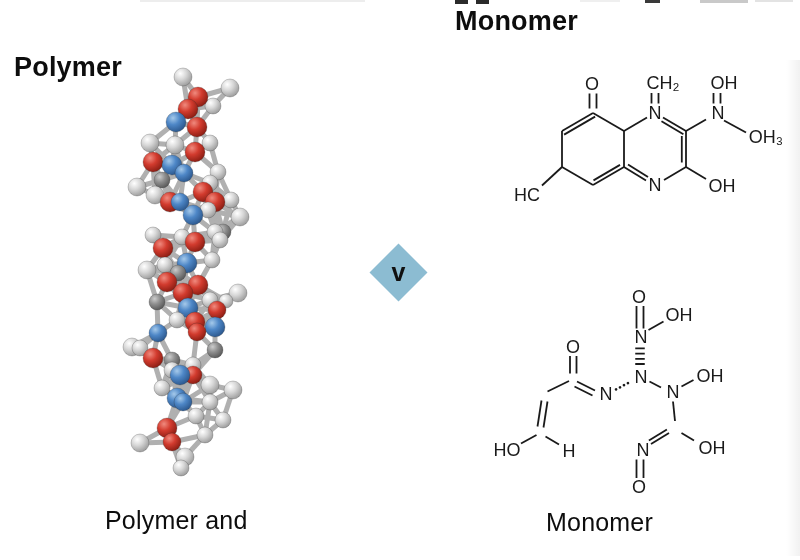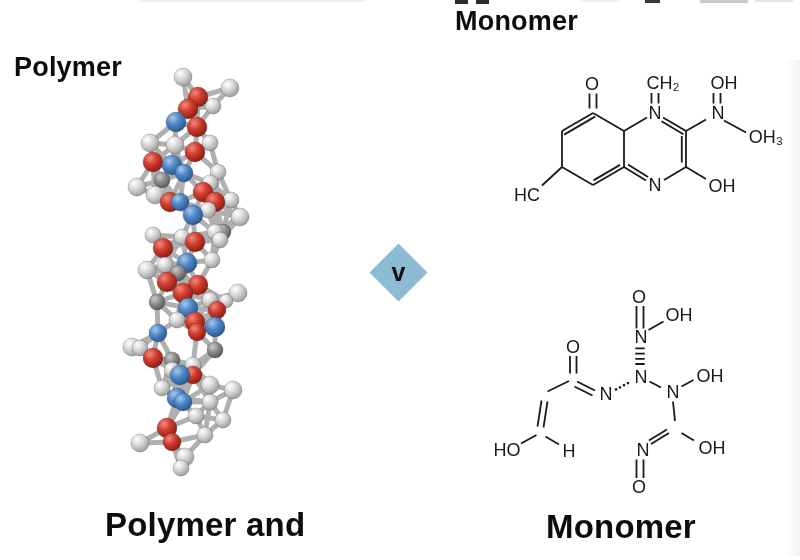--- a/index.html
+++ b/index.html
@@ -10,21 +10,21 @@
     -webkit-font-smoothing:antialiased;
   }
   .hdr{
     position:absolute;margin:0;
     font-size:27px;font-weight:700;color:#0d0d0d;letter-spacing:0.2px;
   }
   .hdr-left{left:14px;top:6px;margin-top:46px;}
   .hdr-right{left:455px;top:6px;}
   .cap{
     position:absolute;
-    font-size:33px;font-weight:700;color:#0d0d0d;letter-spacing:0.2px;
+    font-size:25px;font-weight:400;color:#0d0d0d;letter-spacing:0.2px;
   }
   .cap-left{left:105px;top:506px;}
   .cap-right{left:546px;top:508px;}
   .frag{position:absolute;top:0;}
   .f1{left:140px;width:225px;height:2px;background:#ededed;}
   .f2{left:455px;width:13px;height:4px;background:#2b2b2b;}
   .f3{left:476px;width:13px;height:4px;background:#2b2b2b;}
   .f4{left:645px;width:15px;height:3px;background:#3a3a3a;}
   .f5{left:700px;width:48px;height:3px;background:#c9c9c9;}
   .f6{left:580px;width:40px;height:2px;background:#efefef;}

